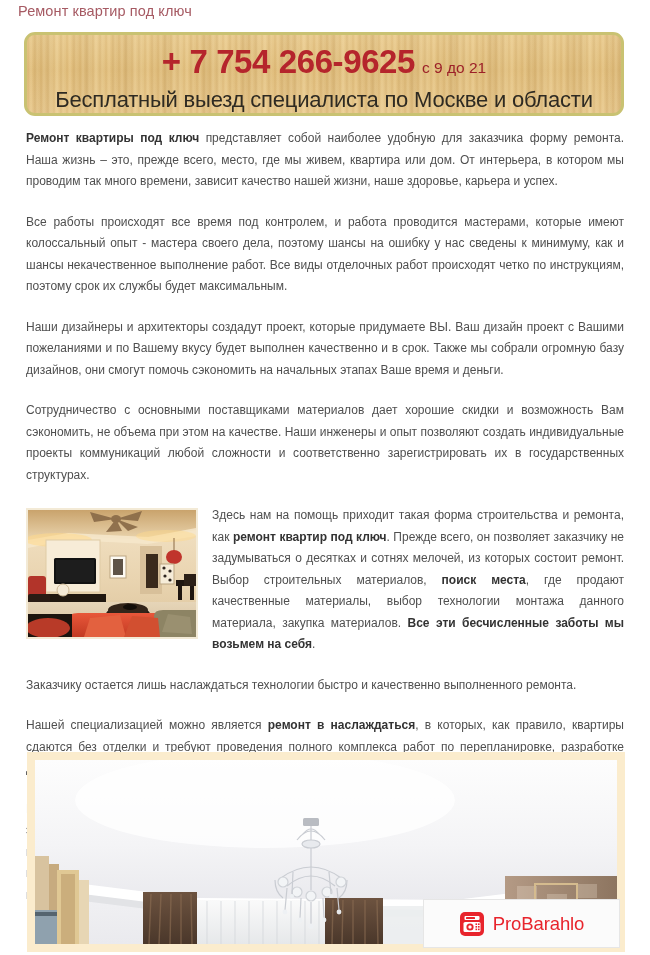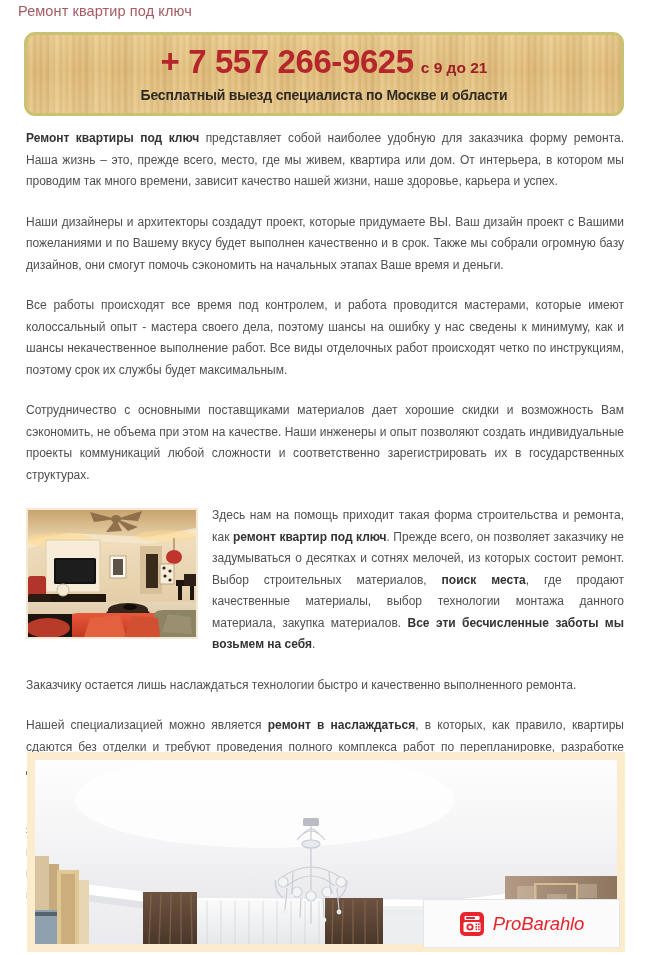--- a/index.html
+++ b/index.html
@@ -68,33 +68,33 @@
   }
   .phone {
     font-size: 33px;
     font-weight: 700;
     color: #b5252c;
     letter-spacing: -0.4px;
     vertical-align: baseline;
   }
   .hours {
     font-size: 15.5px;
-    font-weight: 700;
+    font-weight: 400;
     color: #9c2028;
     margin-left: 7px;
     vertical-align: baseline;
   }
   .banner-sub {
     position: absolute;
     left: 0;
     right: 0;
     top: 52px;
     text-align: center;
-    font-size: 14px;
-    font-weight: 700;
+    font-size: 22px;
+    font-weight: 400;
     color: #2e2a22;
     letter-spacing: -0.2px;
     white-space: nowrap;
   }
 
   
   .content {
     position: absolute;
     left: 26px;
     top: 128px;
@@ -148,21 +148,20 @@
     top: 899px;
     width: 197px;
     height: 49px;
     background: #fbfbfb;
     border: 1px solid #e6e6e6;
     display: flex;
     align-items: center;
     justify-content: center;
     gap: 8px;
     box-sizing: border-box;
-    font-style: italic;
   }
   .wm-icon {
     width: 26px;
     height: 26px;
     flex: 0 0 26px;
   }
   .wm-text {
     font-size: 18.5px;
     font-weight: 400;
     color: #e8242c;
@@ -171,30 +170,30 @@
   }
   .clearfix::after { content: ""; display: block; clear: both; }
 </style>
 </head>
 <body>
 
 <div class="page-title">Ремонт квартир под ключ</div>
 
 <div class="banner">
   <div class="banner-phone-row">
-    <span class="phone">+ 7 557 266-9625</span><span class="hours">с 9 до 21</span>
+    <span class="phone">+ 7 754 266-9625</span><span class="hours">с 9 до 21</span>
   </div>
   <div class="banner-sub">Бесплатный выезд специалиста по Москве и области</div>
 </div>
 
 <div class="content">
 
   <p class="para"><b>Ремонт квартиры под ключ</b><span> представляет собой наиболее удобную для заказчика форму ремонта. Наша жизнь – это, прежде всего, место, где мы живем, квартира или дом. От интерьера, в котором мы проводим так много времени, зависит качество нашей жизни, наше здоровье, карьера и успех.</span></p>
+  <p class="para"><span>Все работы происходят все время под контролем, и работа проводится мастерами, которые имеют колоссальный опыт - мастера своего дела, поэтому шансы на ошибку у нас сведены к минимуму, как и шансы некачественное выполнение работ. Все виды отделочных работ происходят четко по инструкциям, поэтому срок их службы будет максимальным.</span></p>
   <p class="para"><span>Наши дизайнеры и архитекторы создадут проект, которые придумаете ВЫ. Ваш дизайн проект с Вашими пожеланиями и по Вашему вкусу будет выполнен качественно и в срок. Также мы собрали огромную базу дизайнов, они смогут помочь сэкономить на начальных этапах Ваше время и деньги.</span></p>
-  <p class="para"><span>Все работы происходят все время под контролем, и работа проводится мастерами, которые имеют колоссальный опыт - мастера своего дела, поэтому шансы на ошибку у нас сведены к минимуму, как и шансы некачественное выполнение работ. Все виды отделочных работ происходят четко по инструкциям, поэтому срок их службы будет максимальным.</span></p>
   <p class="para"><span>Сотрудничество с основными поставщиками материалов дает хорошие скидки и возможность Вам сэкономить, не объема при этом на качестве. Наши инженеры и опыт позволяют создать индивидуальные проекты коммуникаций любой сложности и соответственно зарегистрировать их в государственных структурах.</span></p>
 
   <div class="clearfix">
     <div class="figure-wrap">
       <svg width="168" height="127" viewBox="0 0 168 127" xmlns="http://www.w3.org/2000/svg" aria-hidden="true">
         <defs>
           <linearGradient id="lrWall" x1="0" y1="0" x2="0" y2="1">
             <stop offset="0%" stop-color="#f3e3c6"></stop>
             <stop offset="55%" stop-color="#e9d4b0"></stop>
             <stop offset="100%" stop-color="#dcc49c"></stop>

